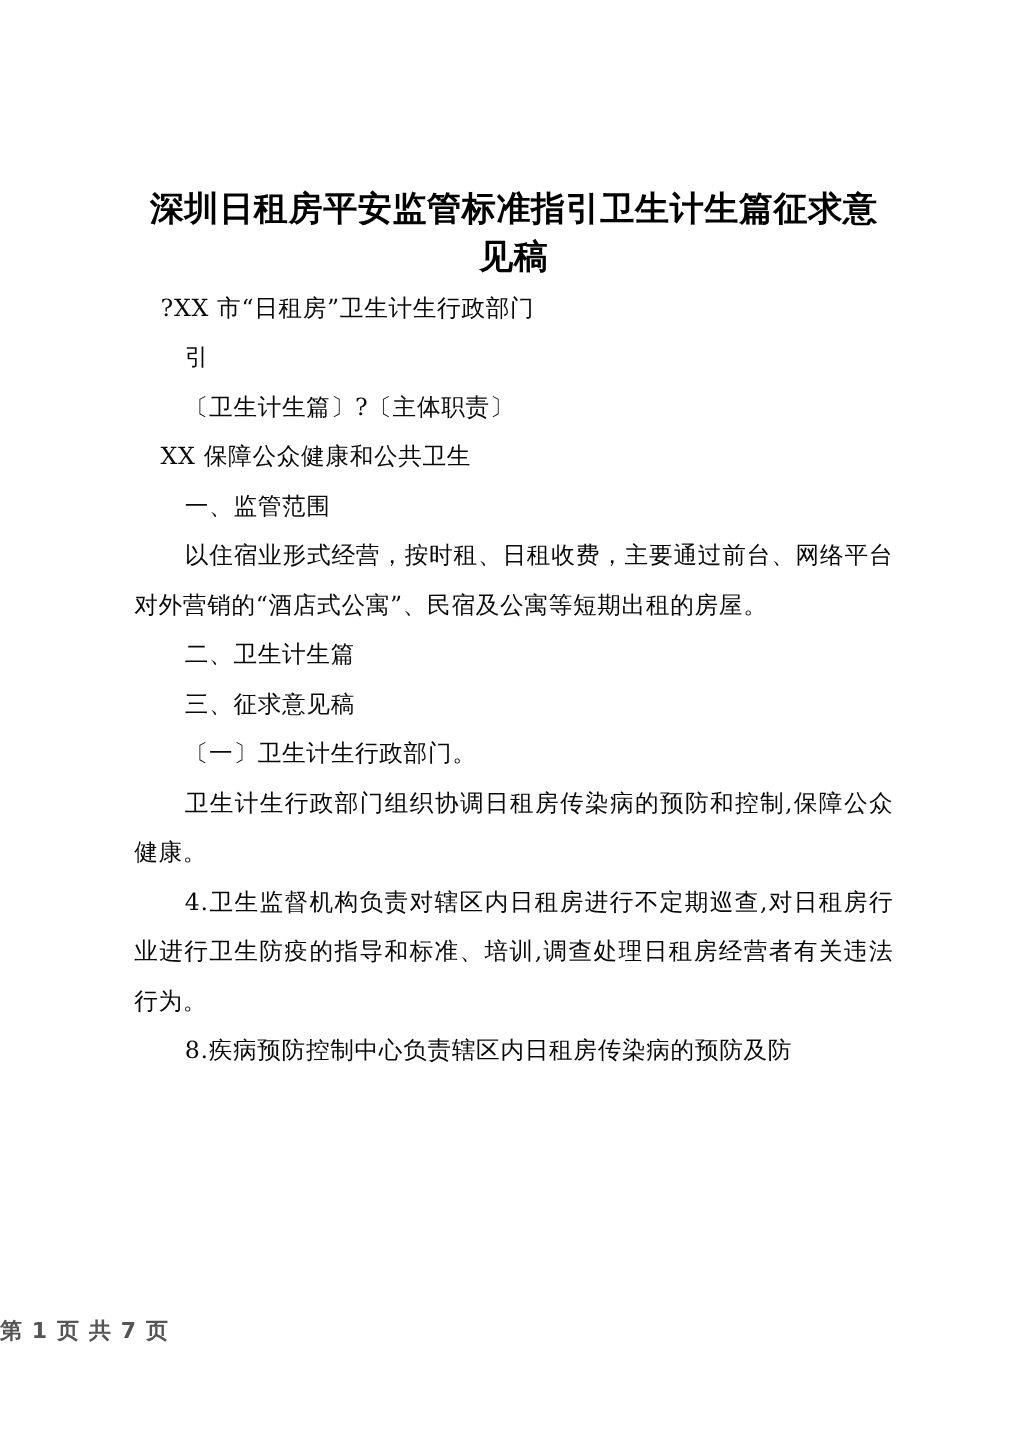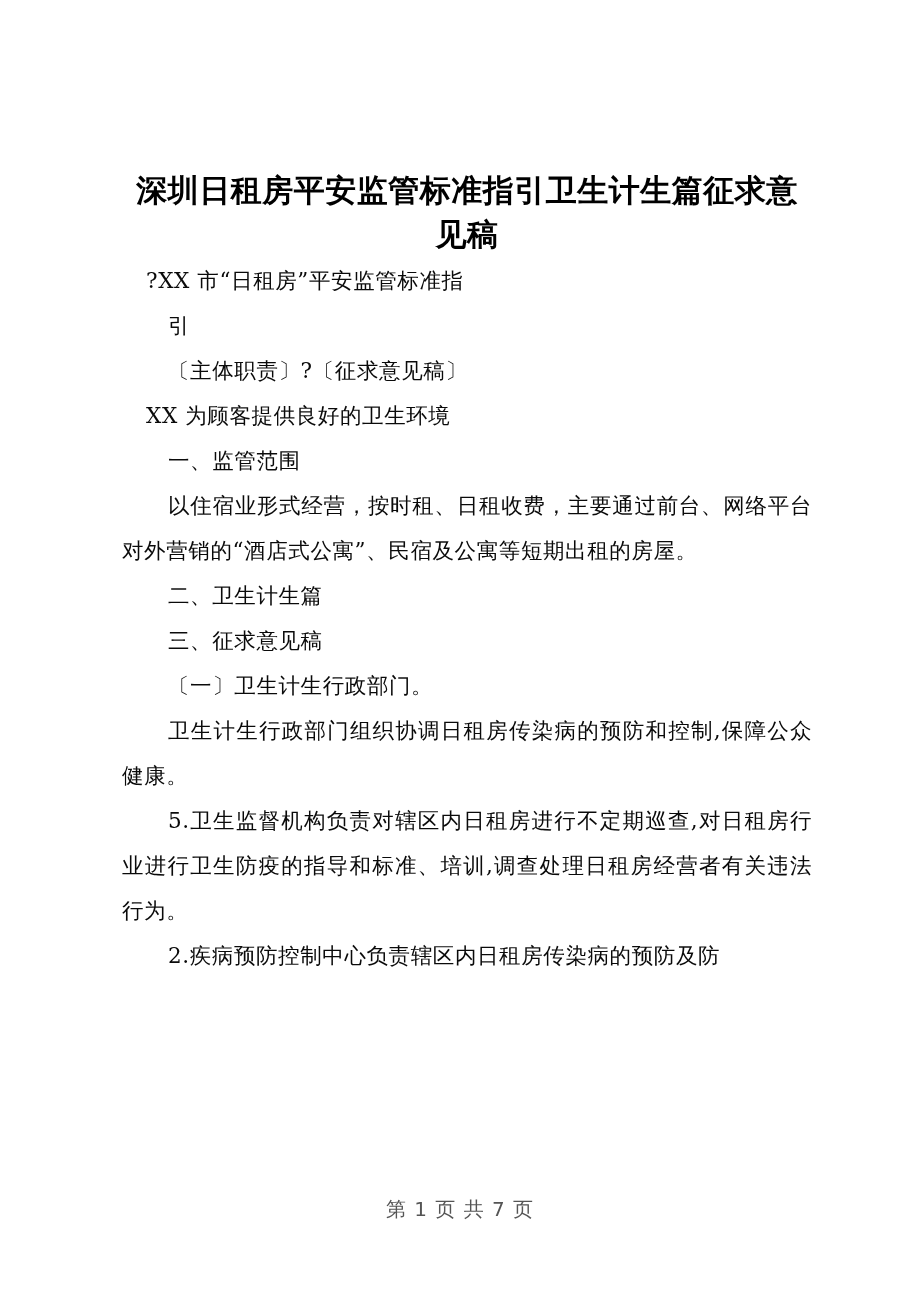--- a/index.html
+++ b/index.html
@@ -46,45 +46,44 @@
     margin: 0;
     color: #0a0a0a;
   }
   .ind1 { text-indent: 24px; }
   .ind2 { text-indent: 46px; }
   .footer {
     position: absolute;
     left: 0;
     top: 1196px;
     width: 920px;
-    text-align: center;
     font-family: "DejaVu Sans", sans-serif;
-    font-weight: normal;
+    font-weight: bold;
     font-size: 20px;
     letter-spacing: 1px;
     color: #555555;
   }
 </style>
 </head>
 <body>
 
 <div class="page">
 
   <div class="doc-title">深圳日租房平安监管标准指引卫生计生篇征求意见稿</div>
 
   <div class="body-block">
-    <p class="p ind1">?XX 市“日租房”平安监管标准指</p>
+    <p class="p ind1">?XX 市“日租房”卫生计生行政部门</p>
     <p class="p ind2">引</p>
-    <p class="p ind2">〔主体职责〕?〔征求意见稿〕</p>
-    <p class="p ind1">XX 为顾客提供良好的卫生环境</p>
+    <p class="p ind2">〔卫生计生篇〕?〔主体职责〕</p>
+    <p class="p ind1">XX 保障公众健康和公共卫生</p>
     <p class="p ind2">一、监管范围</p>
     <p class="p ind2">以住宿业形式经营，按时租、日租收费，主要通过前台、网络平台对外营销的“酒店式公寓”、民宿及公寓等短期出租的房屋。</p>
     <p class="p ind2">二、卫生计生篇</p>
     <p class="p ind2">三、征求意见稿</p>
     <p class="p ind2">〔一〕卫生计生行政部门。</p>
     <p class="p ind2">卫生计生行政部门组织协调日租房传染病的预防和控制,保障公众健康。</p>
-    <p class="p ind2">5.卫生监督机构负责对辖区内日租房进行不定期巡查,对日租房行业进行卫生防疫的指导和标准、培训,调查处理日租房经营者有关违法行为。</p>
-    <p class="p ind2">2.疾病预防控制中心负责辖区内日租房传染病的预防及防</p>
+    <p class="p ind2">4.卫生监督机构负责对辖区内日租房进行不定期巡查,对日租房行业进行卫生防疫的指导和标准、培训,调查处理日租房经营者有关违法行为。</p>
+    <p class="p ind2">8.疾病预防控制中心负责辖区内日租房传染病的预防及防</p>
   </div>
 
   <div class="footer">第 1 页  共 7 页</div>
 
 </div>
 
 </body></html>

